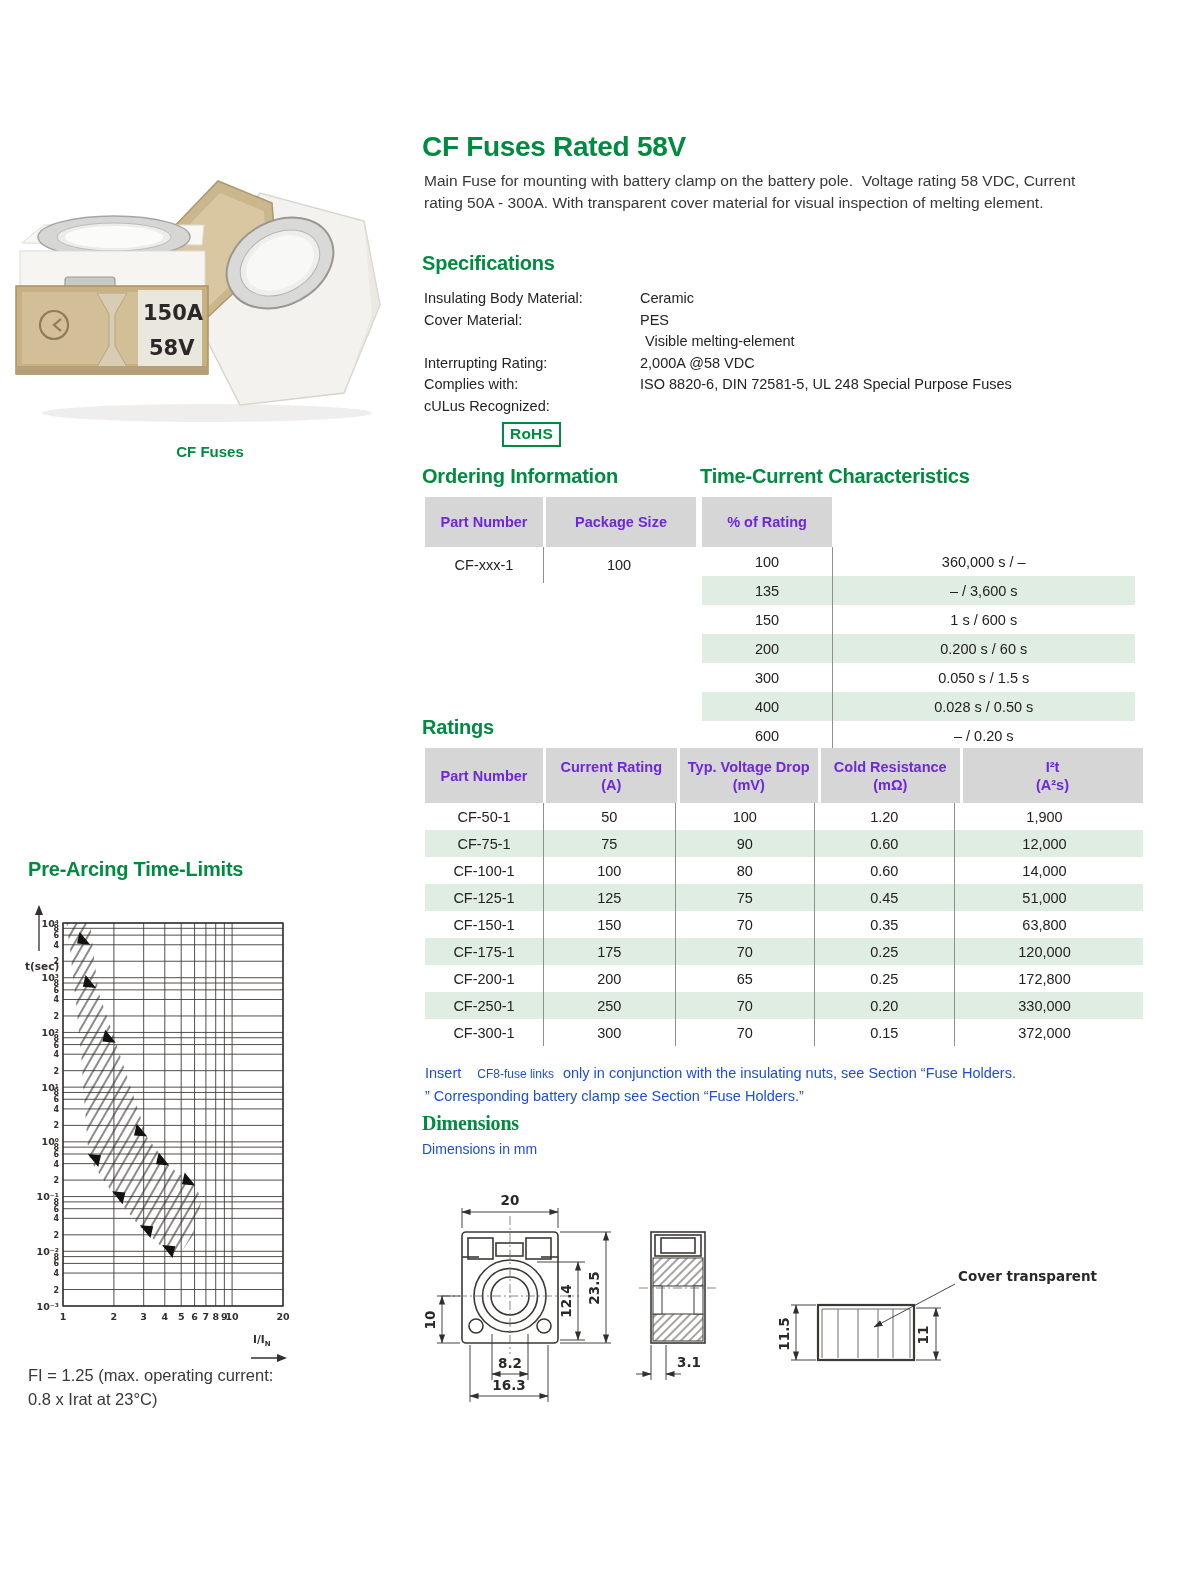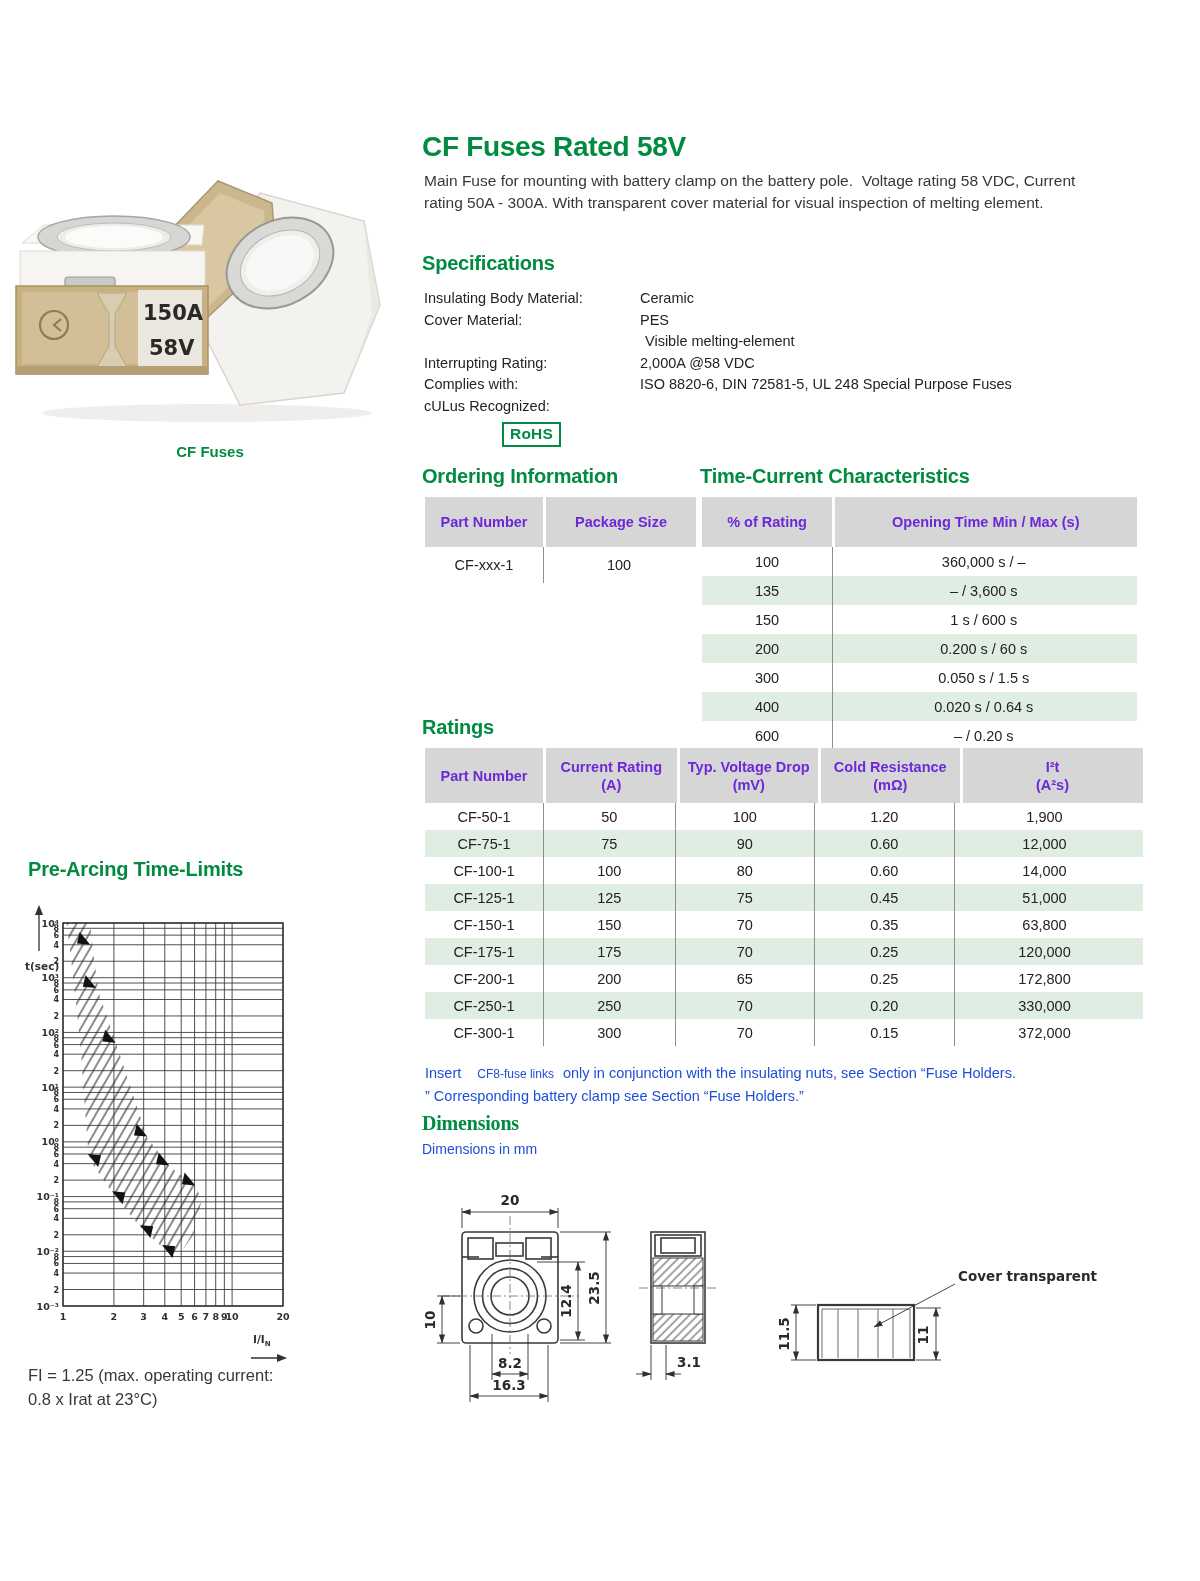--- a/index.html
+++ b/index.html
@@ -141,21 +141,20 @@
       <div class="tr body">
         <div class="td c0">CF-xxx-1</div>
         <div class="td c1">100</div>
       </div>
     </div>
 
   <div class="abs sec" style="left:700px;top:465px;">Time-Current Characteristics</div>
   <div class="abs tbl tc" style="left:702px;top:497px;" id="tblTC">
       <div class="tr head">
         <div class="th c0">% of Rating</div>
-        <div class="th c1">Opening Time Min / Max (s)</div>
       </div>
       <div class="tr body">
         <div class="td c0">100</div>
         <div class="td c1">360,000 s / –</div>
       </div>
       <div class="tr body alt">
         <div class="td c0">135</div>
         <div class="td c1">– / 3,600 s</div>
       </div>
       <div class="tr body">
@@ -165,21 +164,21 @@
       <div class="tr body alt">
         <div class="td c0">200</div>
         <div class="td c1">0.200 s / 60 s</div>
       </div>
       <div class="tr body">
         <div class="td c0">300</div>
         <div class="td c1">0.050 s / 1.5 s</div>
       </div>
       <div class="tr body alt">
         <div class="td c0">400</div>
-        <div class="td c1">0.020 s / 0.64 s</div>
+        <div class="td c1">0.028 s / 0.50 s</div>
       </div>
       <div class="tr body">
         <div class="td c0">600</div>
         <div class="td c1">– / 0.20 s</div>
       </div>
     </div>
 
   <div class="abs sec" style="left:422px;top:716px;">Ratings</div>
   <div class="abs tbl ratings" style="left:425px;top:748px;" id="tblRatings">
       <div class="tr head">

